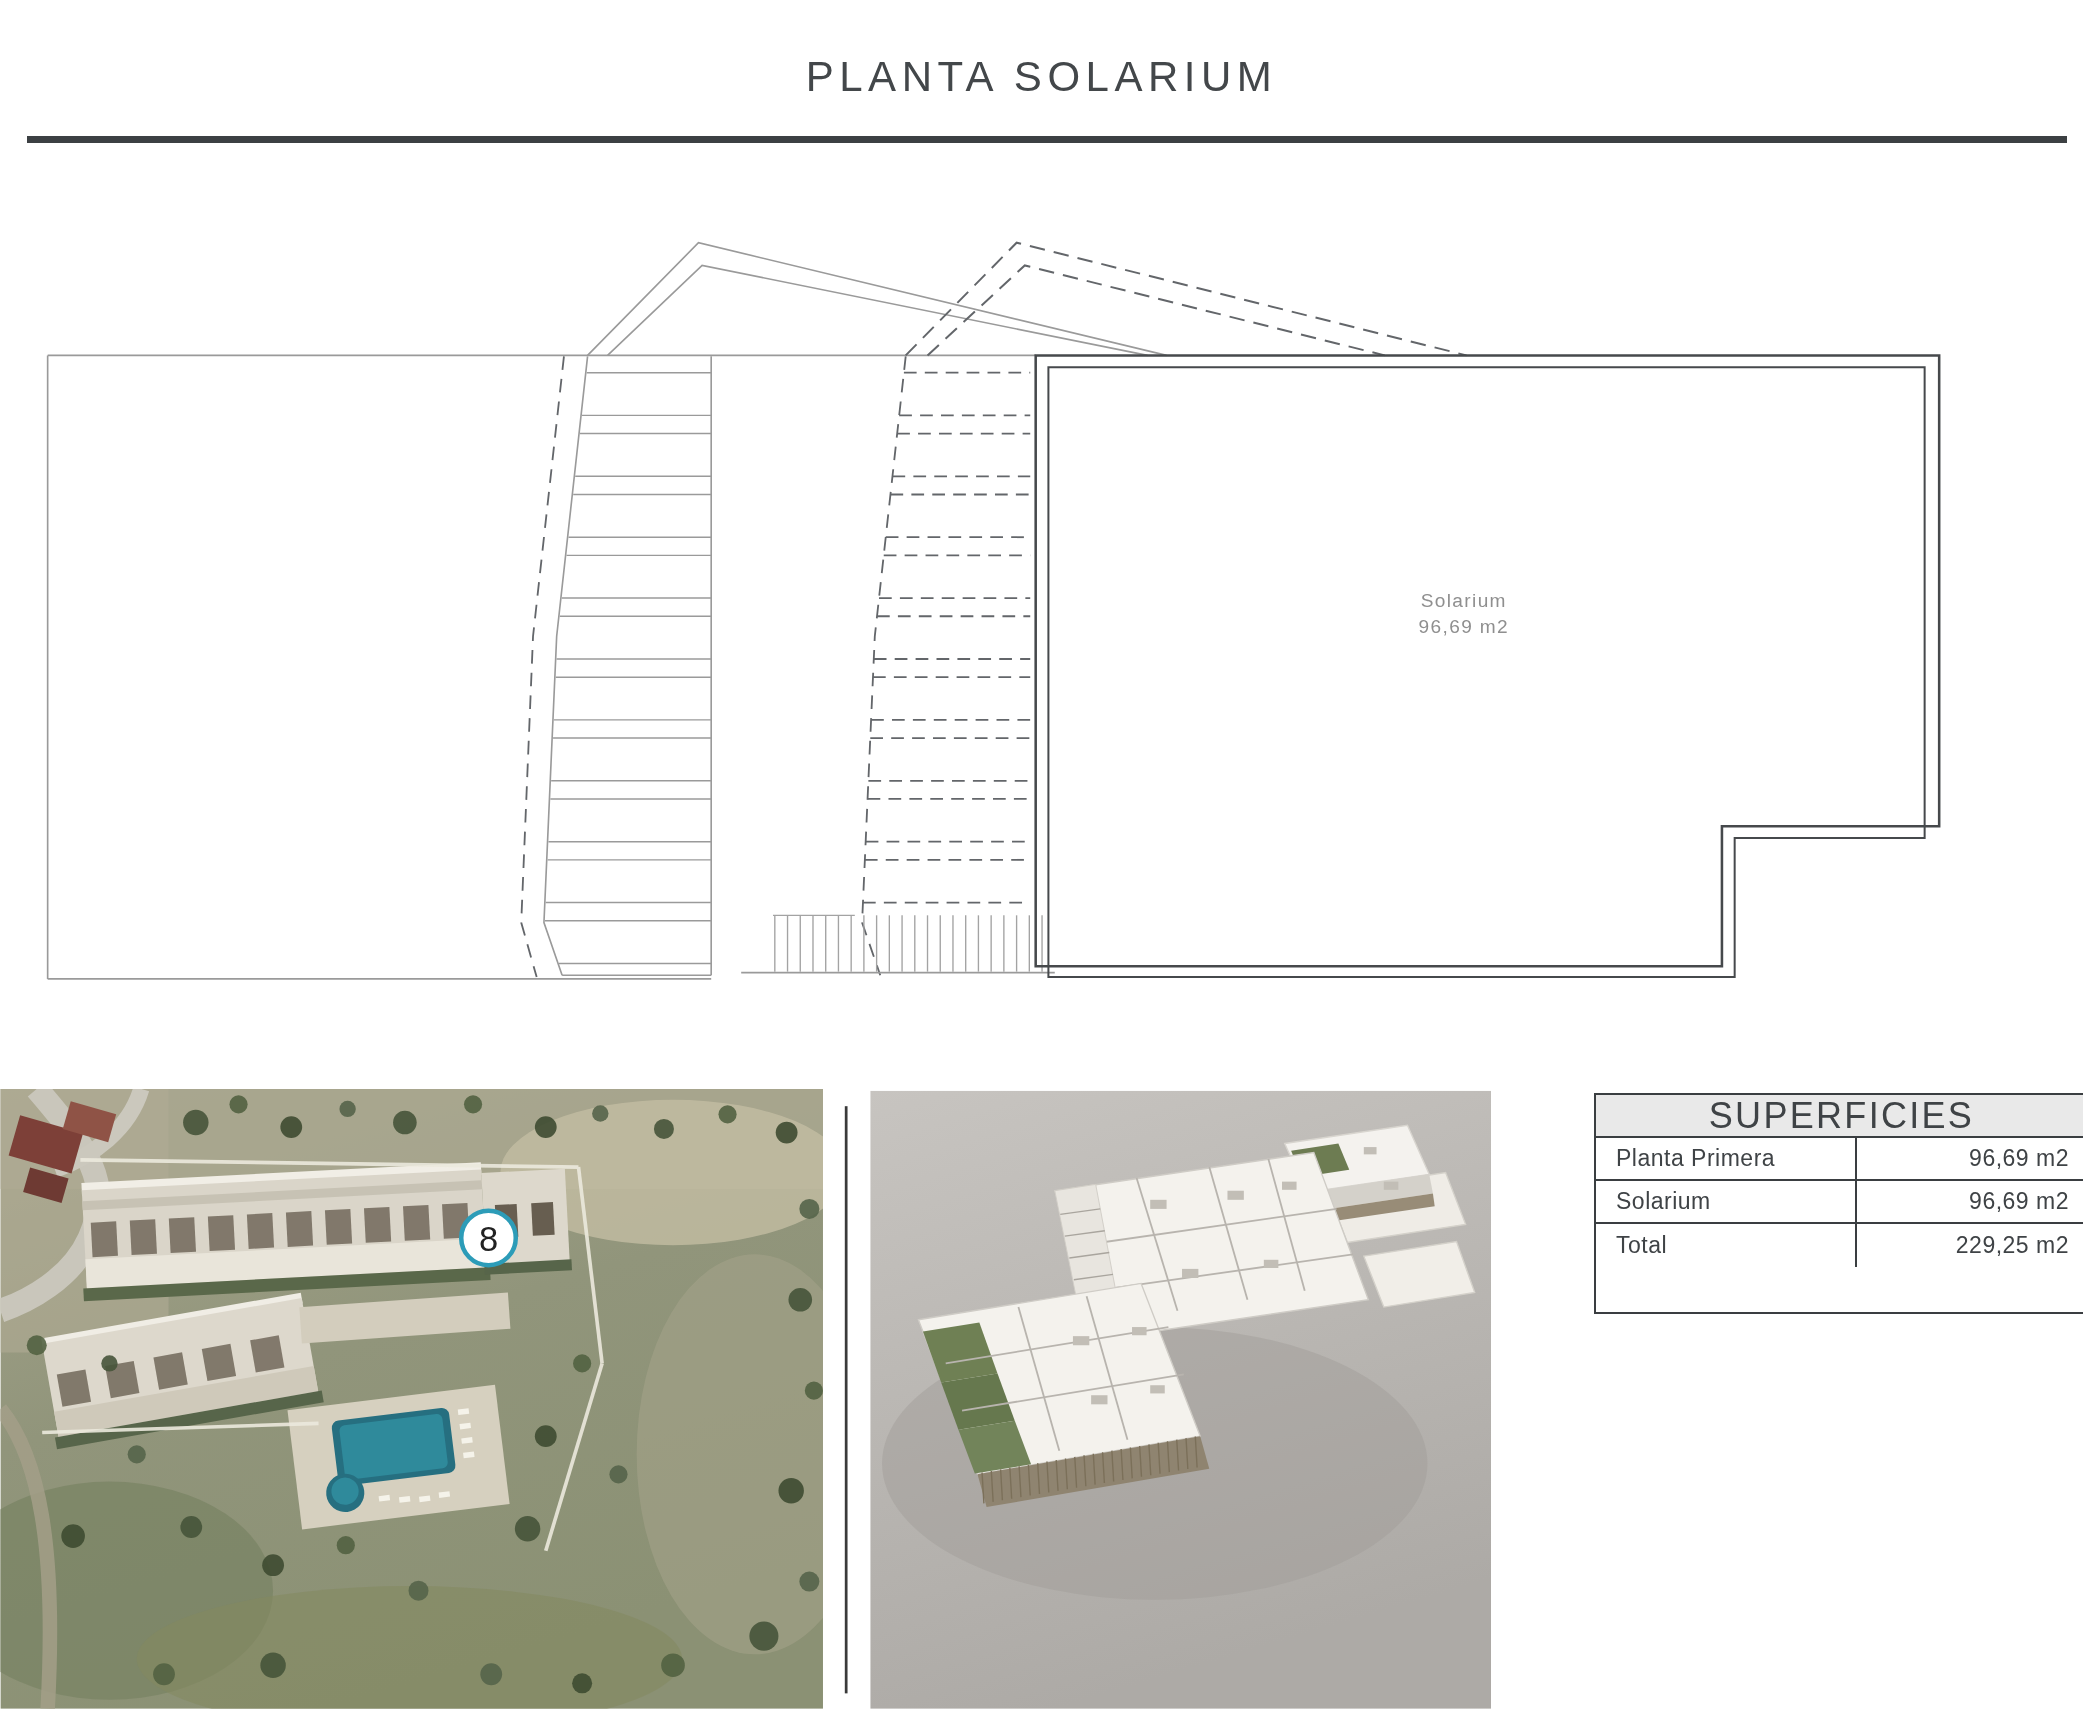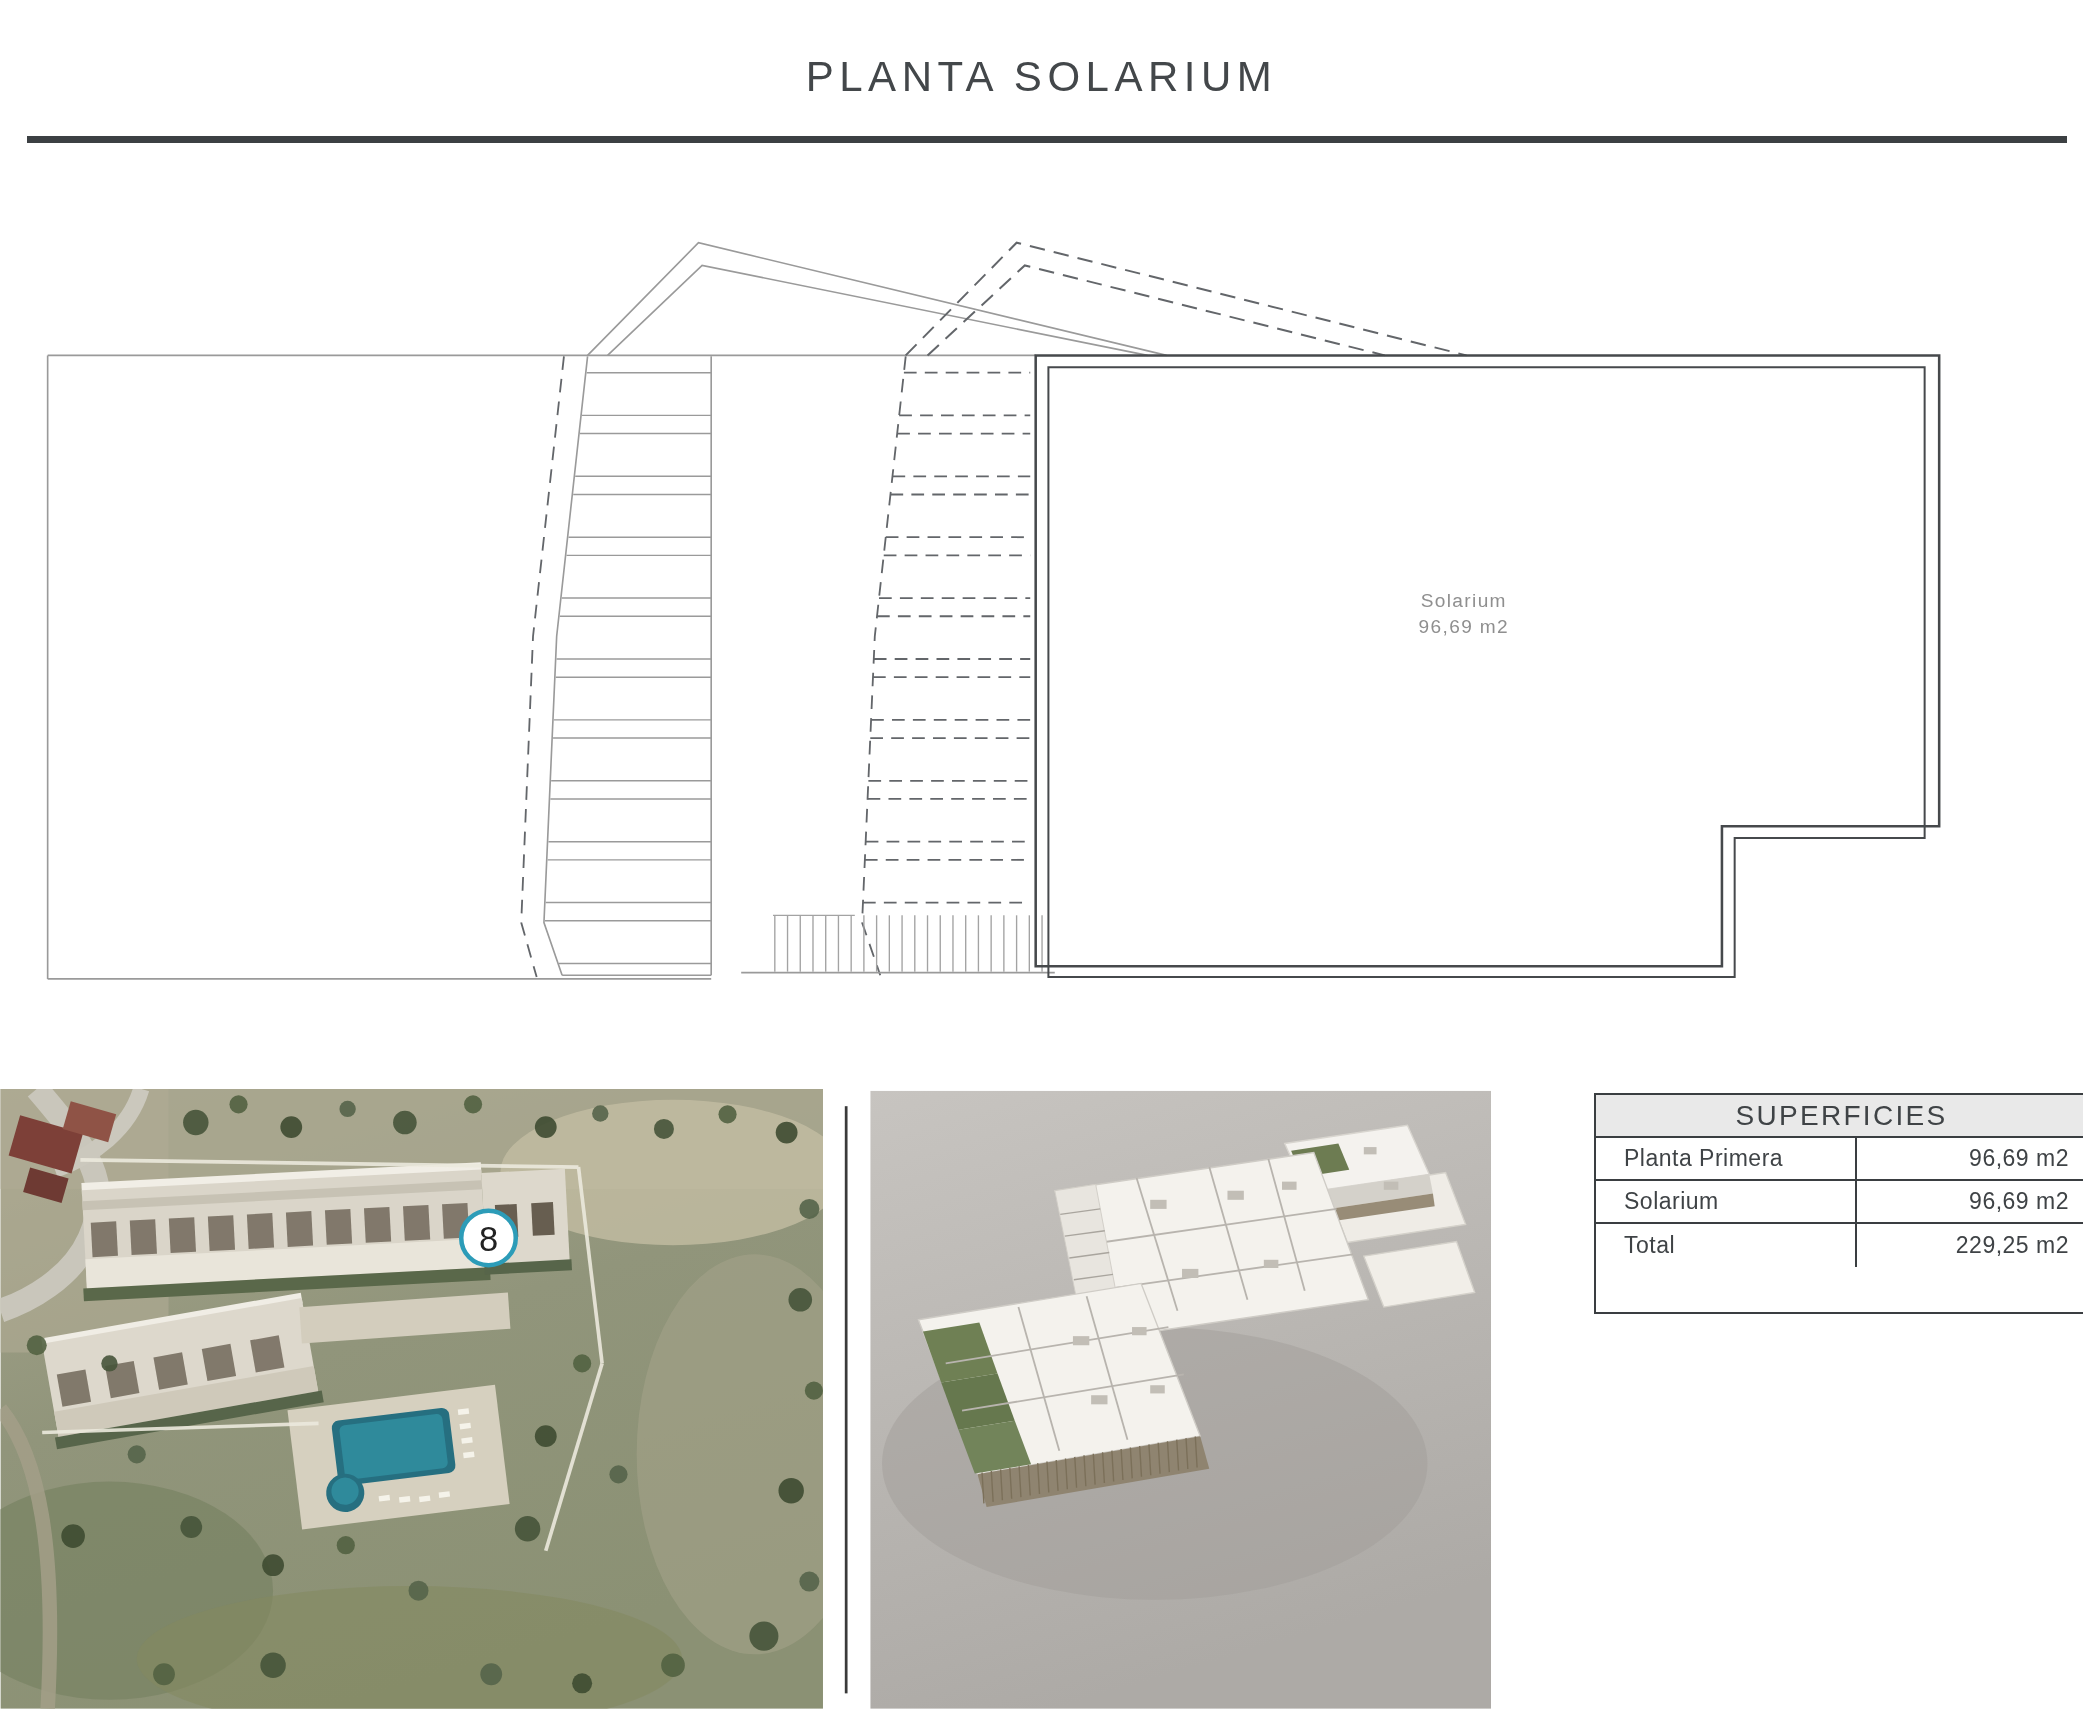--- a/index.html
+++ b/index.html
@@ -18,30 +18,30 @@
   svg text{font-family:"Liberation Sans", sans-serif;}
 
   
   #surfaces-table{
     position:absolute;left:1594px;top:1093px;width:495px;height:221px;
     border:2.7px solid #3a3e41;box-sizing:border-box;background:#ffffff;
   }
   #surfaces-table .thead{
     height:41px;background:#e9e9e9;border-bottom:2.7px solid #3a3e41;
     display:flex;align-items:center;justify-content:center;
-    font-size:28px;letter-spacing:2.3px;color:#3f4346;
+    font-size:36px;letter-spacing:2.3px;color:#3f4346;
   }
   #surfaces-table .trow{
     height:43px;display:flex;border-bottom:2.7px solid #3a3e41;box-sizing:border-box;
     font-size:23px;color:#3f4346;letter-spacing:0.5px;
   }
   #surfaces-table .trow:last-child{border-bottom:none;}
   #surfaces-table .tlabel{
     width:261px;border-right:2.7px solid #3a3e41;box-sizing:border-box;
-    display:flex;align-items:center;padding-left:28px;
+    display:flex;align-items:center;padding-left:20px;
   }
   #surfaces-table .tvalue{
     flex:1;display:flex;align-items:center;justify-content:flex-end;padding-right:18px;
   }
 </style>
 </head>
 <body>
 
 <div id="page">
 

